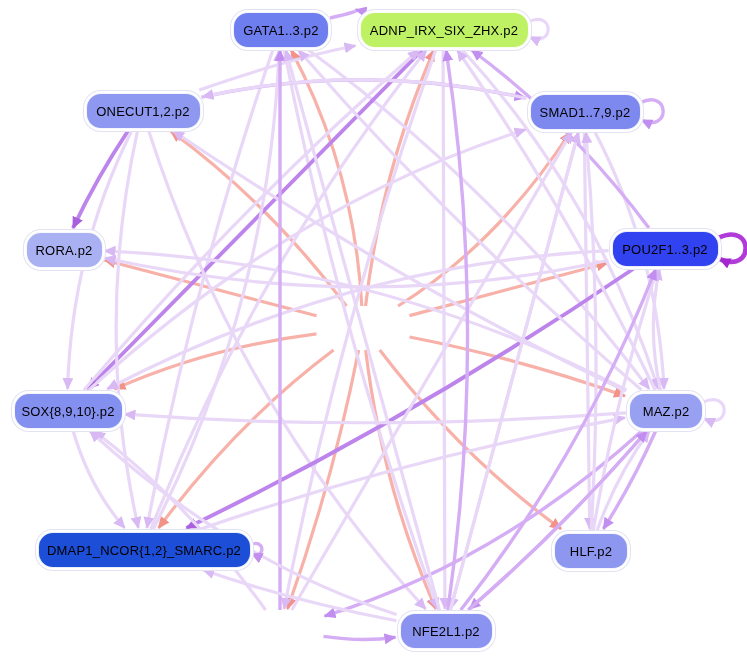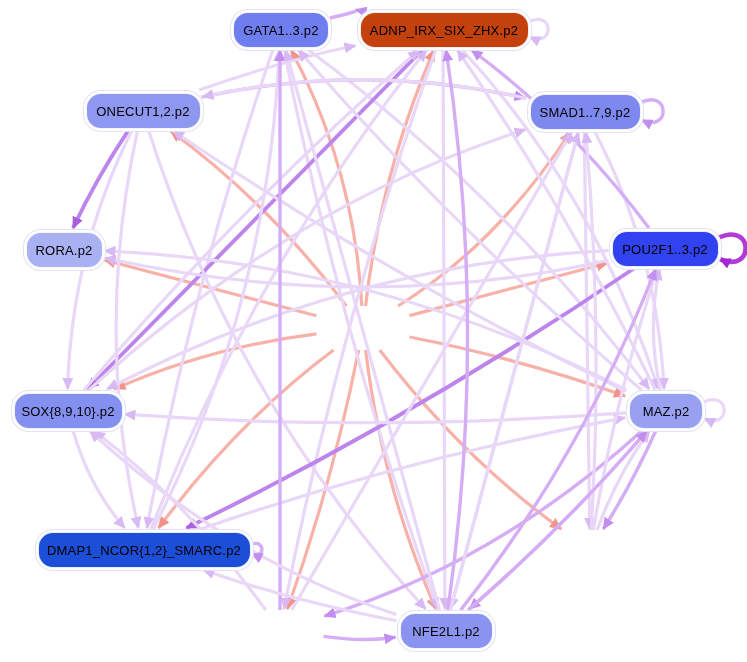--- a/index.html
+++ b/index.html
@@ -100,21 +100,21 @@
       <path fill="none" stroke="#e9d7f8" stroke-width="3.2" marker-end="url(#arrow-light)" d="M 396.5 620.7307051157152 Q 291.03 600.5733333333334 203.27591778696996 570"></path>
       <path fill="none" stroke="#e9d7f8" stroke-width="3.2" marker-end="url(#arrow-light)" d="M 528.5 21.72 C 554.5 9.5 554.5 48.5 529.5 36.8"></path>
       <path fill="none" stroke="#d5adf4" stroke-width="3.4" marker-end="url(#arrow-mid)" d="M 640.5 102.6 C 670.5 88.5 670.5 133.5 641.5 120"></path>
       <path fill="none" stroke="#b13bd8" stroke-width="4.6" marker-end="url(#arrow-loopdark)" d="M 718.5 237.92 C 754.5 221 754.5 275 719.5 258.8"></path>
       <path fill="none" stroke="#e9d7f8" stroke-width="3.2" marker-end="url(#arrow-light)" d="M 703 402.16 C 731 389 731 431 704 418.4"></path>
       <path fill="none" stroke="#d5adf4" stroke-width="3.4" marker-end="url(#arrow-mid)" d="M 250.5 544.8 C 265.5 537.75 265.5 560.25 251.5 553.5"></path>
     </svg>
     <div class="node" style="left: 233px; top: 12px; width: 94px; height: 34px; background: rgb(111, 126, 238);">
       <span>GATA1..3.p2</span>
     </div>
-    <div class="node" style="left: 359.5px; top: 12px; width: 167px; height: 34px; background: #c2410c;">
+    <div class="node" style="left: 359.5px; top: 12px; width: 167px; height: 34px; background: #bef264;">
       <span>ADNP_IRX_SIX_ZHX.p2</span>
     </div>
     <div class="node" style="left: 85.5px; top: 93px; width: 113px; height: 34px; background: rgb(142, 152, 240);">
       <span>ONECUT1,2.p2</span>
     </div>
     <div class="node" style="left: 529.5px; top: 94px; width: 109px; height: 34px; background: rgb(125, 137, 239); justify-content: center;">
       <span>SMAD1..7,9.p2</span>
     </div>
     <div class="node" style="left: 25.5px; top: 232px; width: 75px; height: 34px; background: rgb(169, 177, 243);">
       <span>RORA.p2</span>
@@ -124,16 +124,19 @@
     </div>
     <div class="node" style="left: 13.5px; top: 393px; width: 107px; height: 34px; background: rgb(132, 144, 239);">
       <span>SOX{8,9,10}.p2</span>
     </div>
     <div class="node" style="left: 629px; top: 393px; width: 72px; height: 34px; background: rgb(152, 161, 241);">
       <span>MAZ.p2</span>
     </div>
     <div class="node" style="left: 37.5px; top: 532px; width: 211px; height: 34px; background: #1d4ed8;">
       <span>DMAP1_NCOR{1,2}_SMARC.p2</span>
     </div>
+    <div class="node" style="left: 554px; top: 533px; width: 72px; height: 34px; background: rgb(141, 151, 240);">
+      <span>HLF.p2</span>
+    </div>
     <div class="node" style="left: 399.5px; top: 613px; width: 91px; height: 34px; background: rgb(138, 148, 240);">
       <span>NFE2L1.p2</span>
     </div>
   </div>
 
 </body></html>

